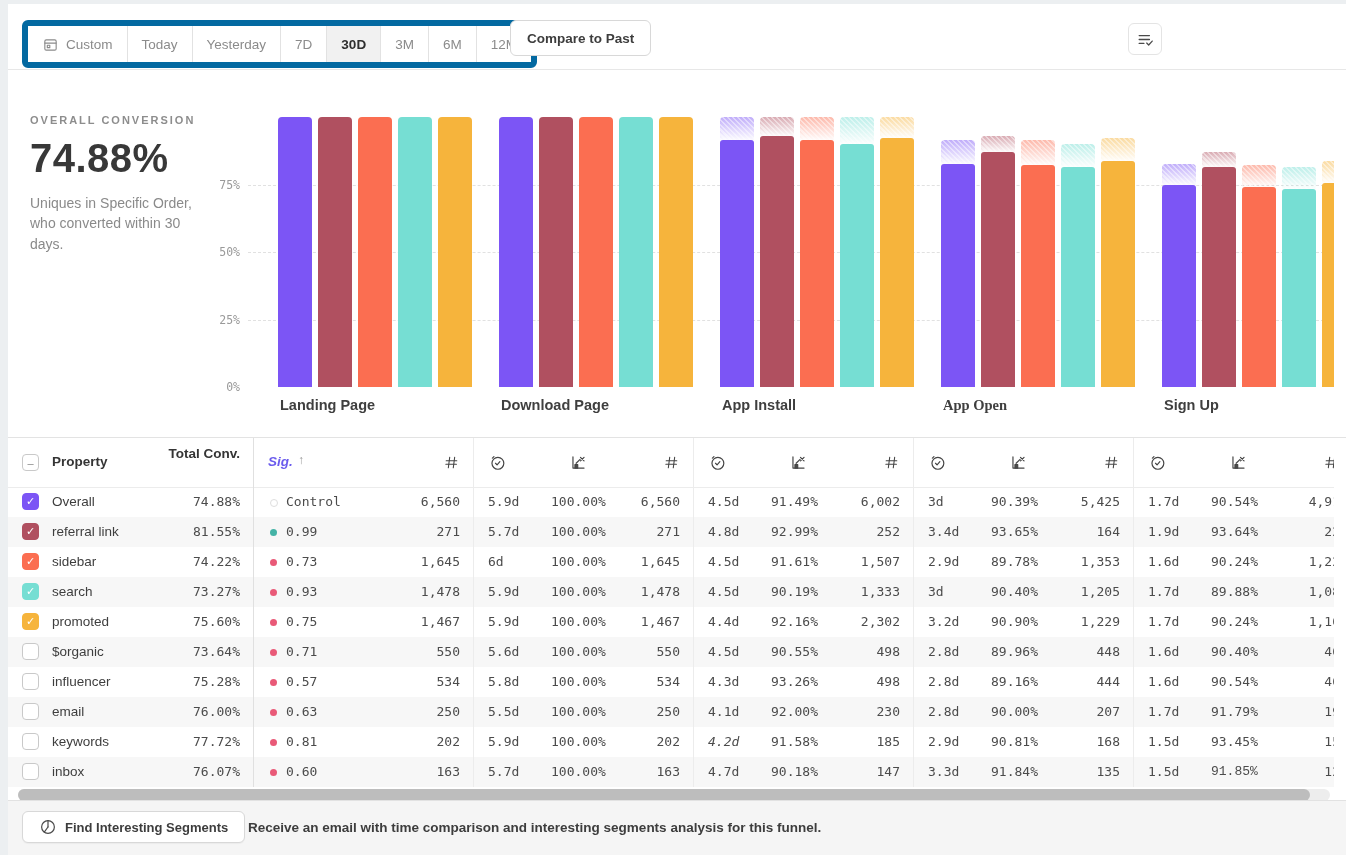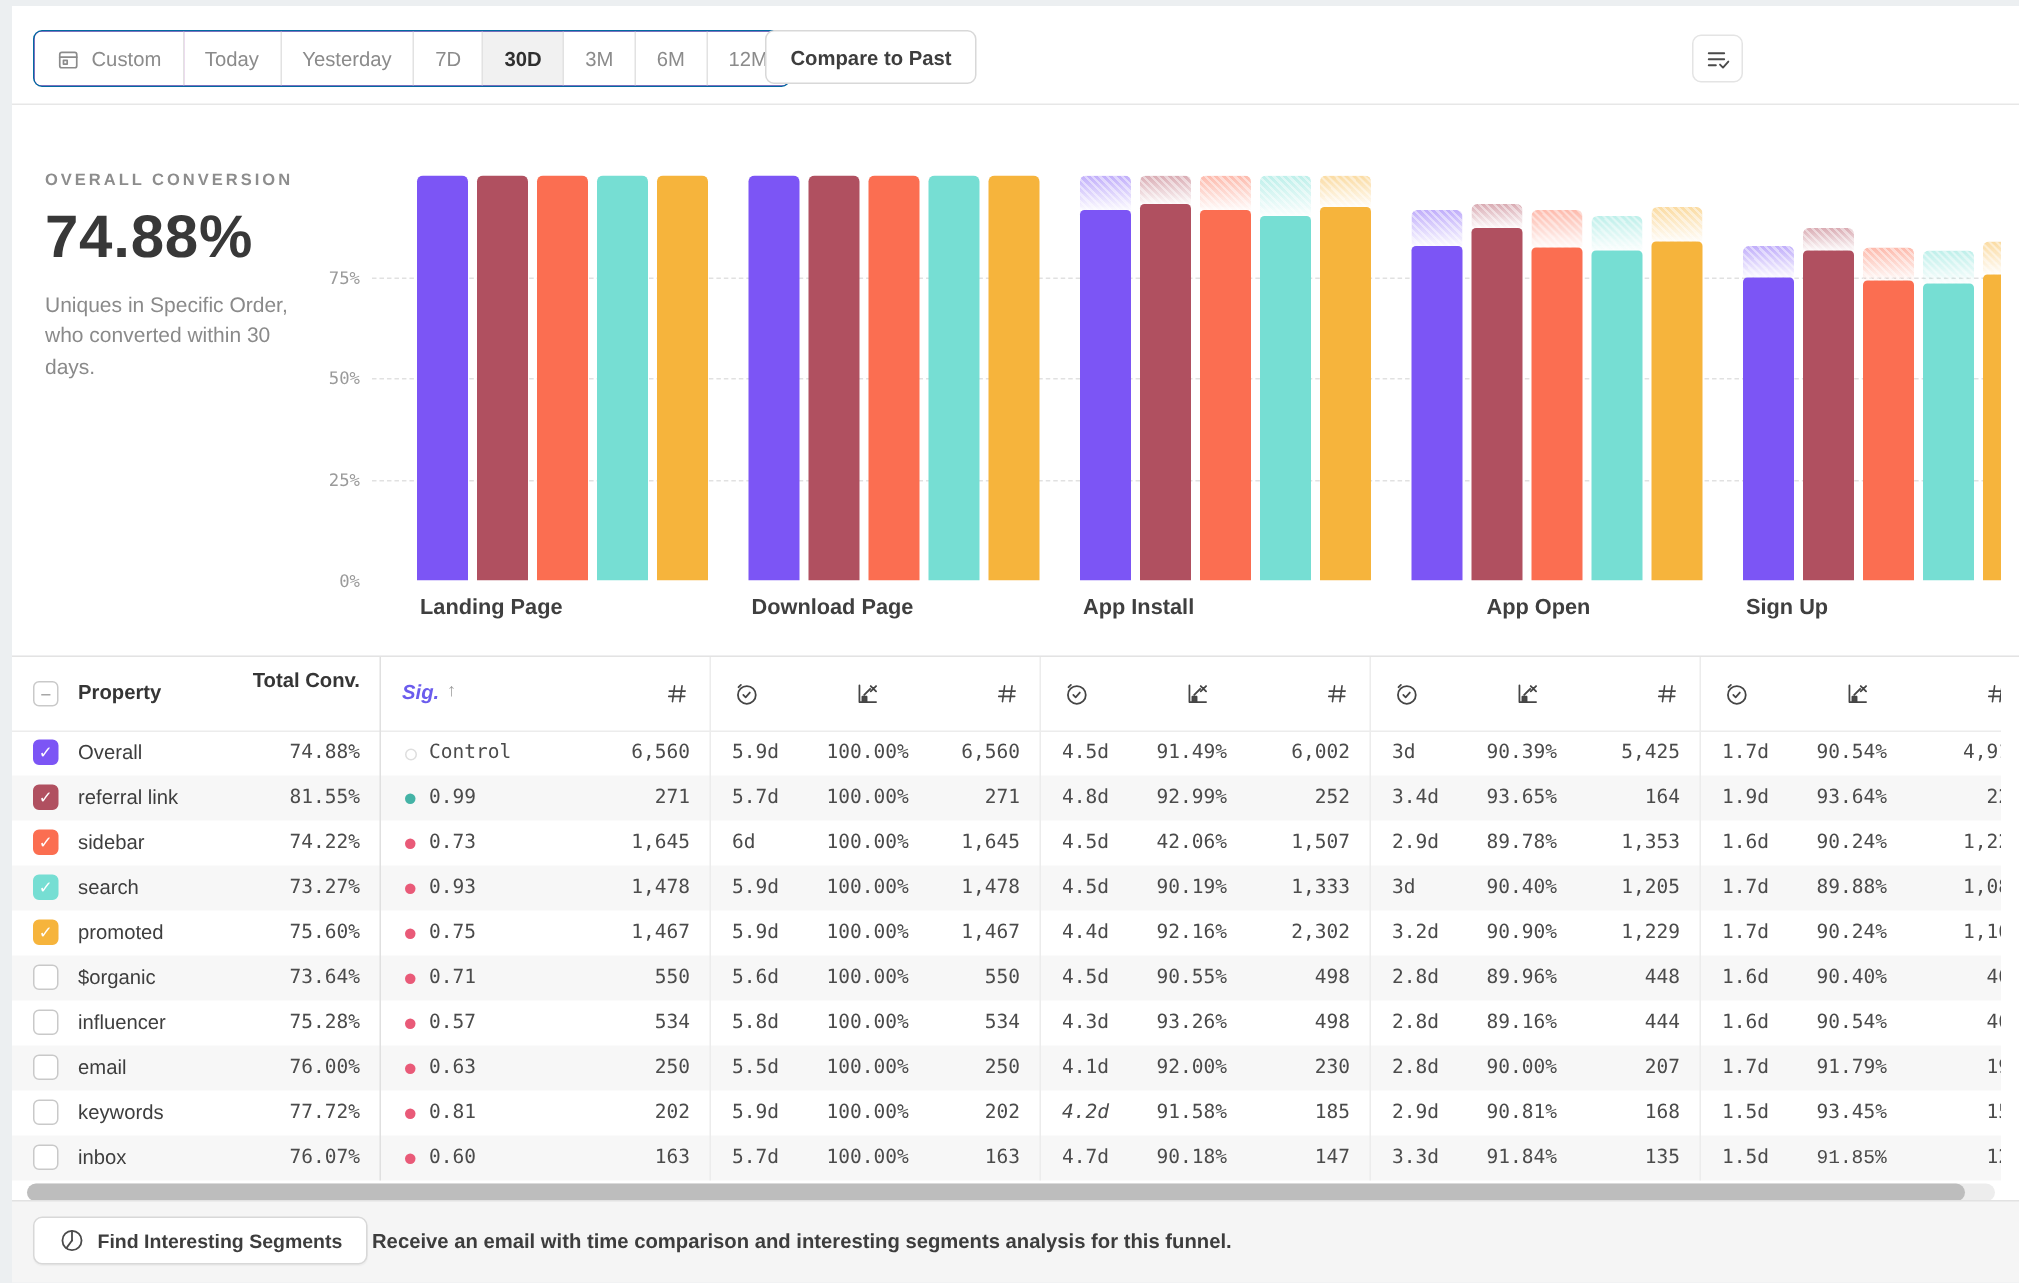--- a/index.html
+++ b/index.html
@@ -5,21 +5,21 @@
   html,body{margin:0;padding:0;}
   body{
     width:1346px;height:855px;position:relative;overflow:hidden;
     background:#eceff1;font-family:"Liberation Sans",sans-serif;
     -webkit-font-smoothing:antialiased;color:#3e3e3e;
   }
   .mono{font-family:"DejaVu Sans Mono","Liberation Mono",monospace;}
 
   
   .topbar{position:absolute;left:8px;top:4px;width:1338px;height:65px;background:#fff;border-bottom:1px solid #e7e7e7;}
-  .seg-group{position:absolute;left:14px;top:16px;height:36px;display:flex;align-items:stretch;border:1px solid #0369a1;border-radius:6px;background:#a21caf;overflow:hidden;}
+  .seg-group{position:absolute;left:14px;top:16px;height:36px;display:flex;align-items:stretch;border:6px solid #0369a1;border-radius:6px;background:#a21caf;overflow:hidden;}
   .seg-btn{display:flex;align-items:center;gap:7px;padding:0 14px;font-size:13.5px;color:#8b8b8b;background:#fff;border:none;border-right:1px solid #e2e2e2;cursor:pointer;font-family:inherit;}
   .seg-btn:last-child{border-right:none;}
   .seg-btn.active{background:#f1f1f1;color:#2f2f2f;font-weight:bold;}
   .btn{display:inline-flex;align-items:center;gap:8px;height:36px;padding:0 16px;background:#fff;border:1px solid #d8d8d8;border-radius:6px;font-size:13.5px;font-weight:bold;color:#3d3d3d;cursor:pointer;font-family:inherit;}
   .compare-btn{position:absolute;left:502px;top:16px;}
   .iconbtn{position:absolute;left:1120px;top:19px;width:32px;height:30px;display:flex;align-items:center;justify-content:center;background:#fff;border:1px solid #e4e4e4;border-radius:6px;cursor:pointer;}
   .funnel-btn{position:absolute;left:1160px;top:16px;}
   .caret{width:0;height:0;border-left:5px solid transparent;border-right:5px solid transparent;border-top:6px solid #4a4a4a;margin-left:2px;}
 
   
@@ -180,21 +180,21 @@
         <div class="bar" style="left: 120px; height: 197.829px; background: rgb(118, 222, 211);"></div>
         <div class="bar-cap" style="left: 120px; bottom: 197.829px; height: 22.221px; background: repeating-linear-gradient(45deg, rgba(255, 255, 255, 0.45) 0px, rgba(255, 255, 255, 0.45) 1.5px, transparent 1.5px, transparent 3.5px), linear-gradient(rgba(118, 222, 211, 0.48), rgba(118, 222, 211, 0.03));"></div>
         <div class="bar" style="left: 160px; height: 204.12px; background: rgb(246, 180, 60);"></div>
         <div class="bar-cap" style="left: 160px; bottom: 204.12px; height: 22.14px; background: repeating-linear-gradient(45deg, rgba(255, 255, 255, 0.45) 0px, rgba(255, 255, 255, 0.45) 1.5px, transparent 1.5px, transparent 3.5px), linear-gradient(rgba(246, 180, 60, 0.48), rgba(246, 180, 60, 0.03));"></div>
       </div>
     </div>
   <div id="group-labels">
       <div class="group-label" style="left: 272px;">Landing Page</div>
       <div class="group-label" style="left: 493px;">Download Page</div>
       <div class="group-label" style="left: 714px; text-align: right;">App Install</div>
-      <div class="group-label" style="left: 983px;">App Open</div>
+      <div class="group-label" style="left: 935px; font-family: Liberation Serif, serif;">App Open</div>
       <div class="group-label" style="left: 1156px;">Sign Up</div>
     </div>
 </div>
 
 <div class="table-section">
   <div class="table-clip" id="table-clip">
     <div class="thead">
       <div class="cbx header" style="color:#8a8a8a;">–</div>
       <div class="th-property">Property</div>
       <div class="th-total">Total Conv.</div>
@@ -335,21 +335,21 @@
           <div class="cbx" style="background: rgb(251, 110, 81); border-color: rgb(251, 110, 81);">✓</div>
           <div class="prop-label">sidebar</div>
           <div class="cell right mono" style="left: 122px; width: 110px;">74.22%</div>
           <div class="sig-dot" style="background: rgb(233, 90, 120);"></div>
           <div class="cell mono" style="left: 278px;">0.73</div>
           <div class="cell right mono" style="left: 365px; width: 87px;">1,645</div>
           <div class="cell mono" style="left: 480px;">6d</div>
           <div class="cell mono" style="left: 543px;">100.00%</div>
           <div class="cell right mono" style="left: 585px; width: 87px;">1,645</div>
           <div class="cell mono" style="left: 700px;">4.5d</div>
-          <div class="cell mono" style="left: 763px;">42.06%</div>
+          <div class="cell mono" style="left: 763px;">91.61%</div>
           <div class="cell right mono" style="left: 805px; width: 87px;">1,507</div>
           <div class="cell mono" style="left: 920px;">2.9d</div>
           <div class="cell mono" style="left: 983px;">89.78%</div>
           <div class="cell right mono" style="left: 1025px; width: 87px;">1,353</div>
           <div class="cell mono" style="left: 1140px;">1.6d</div>
           <div class="cell mono" style="left: 1203px;">90.24%</div>
           <div class="cell right mono" style="left: 1245px; width: 87px;">1,22</div>
         </div>
         <div class="row alt" style="top: 139px;">
           <div class="cbx" style="background: rgb(118, 222, 211); border-color: rgb(118, 222, 211);">✓</div>

